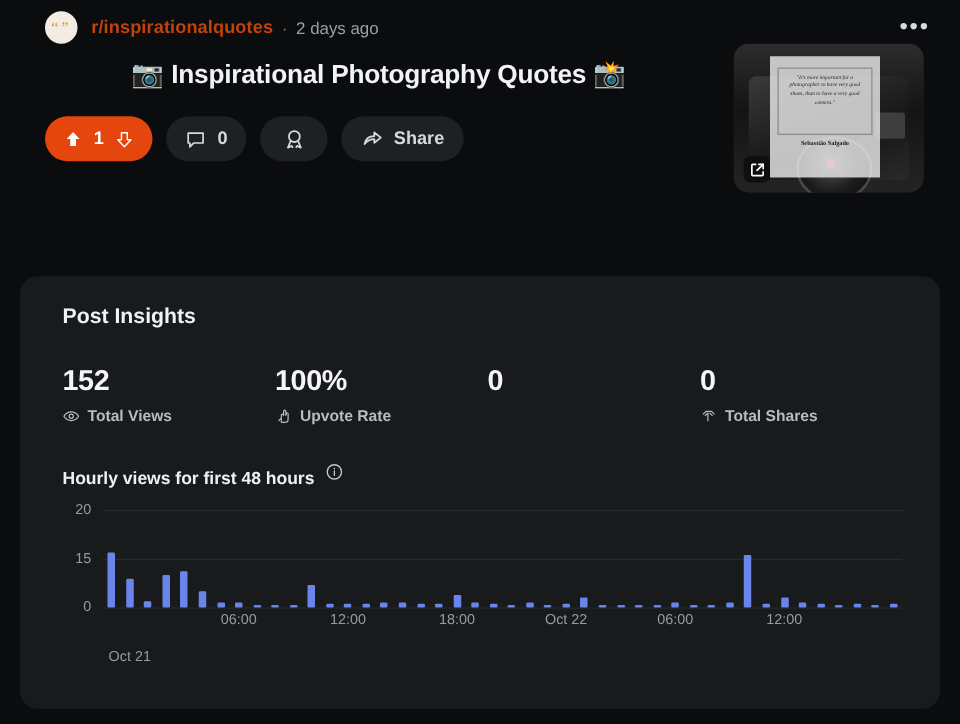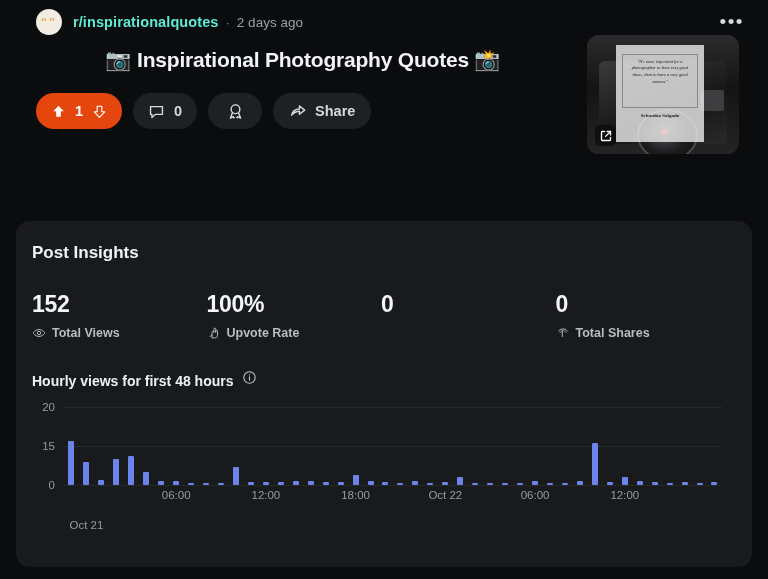--- a/index.html
+++ b/index.html
@@ -16,21 +16,21 @@
     display: flex; align-items: center;
     padding: 8px 18px 0 36px; height: 36px;
   }
   .avatar {
     width: 26px; height: 26px; border-radius: 50%;
     background: #f2ece2; flex: 0 0 auto;
     display: flex; align-items: center; justify-content: center;
   }
   .avatar svg { display: block; }
   .sub-name {
-    margin-left: 11px; color: #5eead4;
+    margin-left: 11px; color: #c2410c;
     font-size: 14.5px; font-weight: 700; letter-spacing: .1px;
   }
   .dot-sep { margin: 0 7px; color: #7e8689; font-size: 13px; }
   .timestamp { color: #9aa0a4; font-size: 13.5px; }
   .overflow-btn {
     margin-left: auto; color: #d7dadc; font-size: 19px;
     letter-spacing: 1.5px; line-height: 12px; padding: 4px 6px;
     cursor: pointer;
   }
 
@@ -121,21 +121,21 @@
   .pill.comment { gap: 9px; padding: 0 15px; }
   .pill.award { width: 54px; padding: 0; }
   .pill.share { gap: 8px; padding: 0 16px; }
   .pill svg { display: block; }
 
   
   .insights {
     position: absolute; left: 16px; top: 221px;
     width: 736px; height: 346px;
     background: #181a1c; border-radius: 14px;
-    padding: 22px 22px 0 16px;
+    padding: 22px 22px 0 34px;
   }
   .insights-title { color: #f0f2f4; font-size: 17px; font-weight: 700; }
   .insights-sub { color: #8b9196; font-size: 13.5px; margin-top: 9px; }
 
   .stats { display: flex; margin-top: 28px; }
   .stat { flex: 1; }
   .stat-value { color: #f4f5f7; font-size: 23px; font-weight: 700; letter-spacing: -.3px; }
   .stat-label-row { display: flex; align-items: center; gap: 6px; margin-top: 8px; }
   .stat-label { color: #b6bcc0; font-size: 12.5px; font-weight: 700; }
   .stat-label-row svg { display: block; flex: 0 0 auto; }

